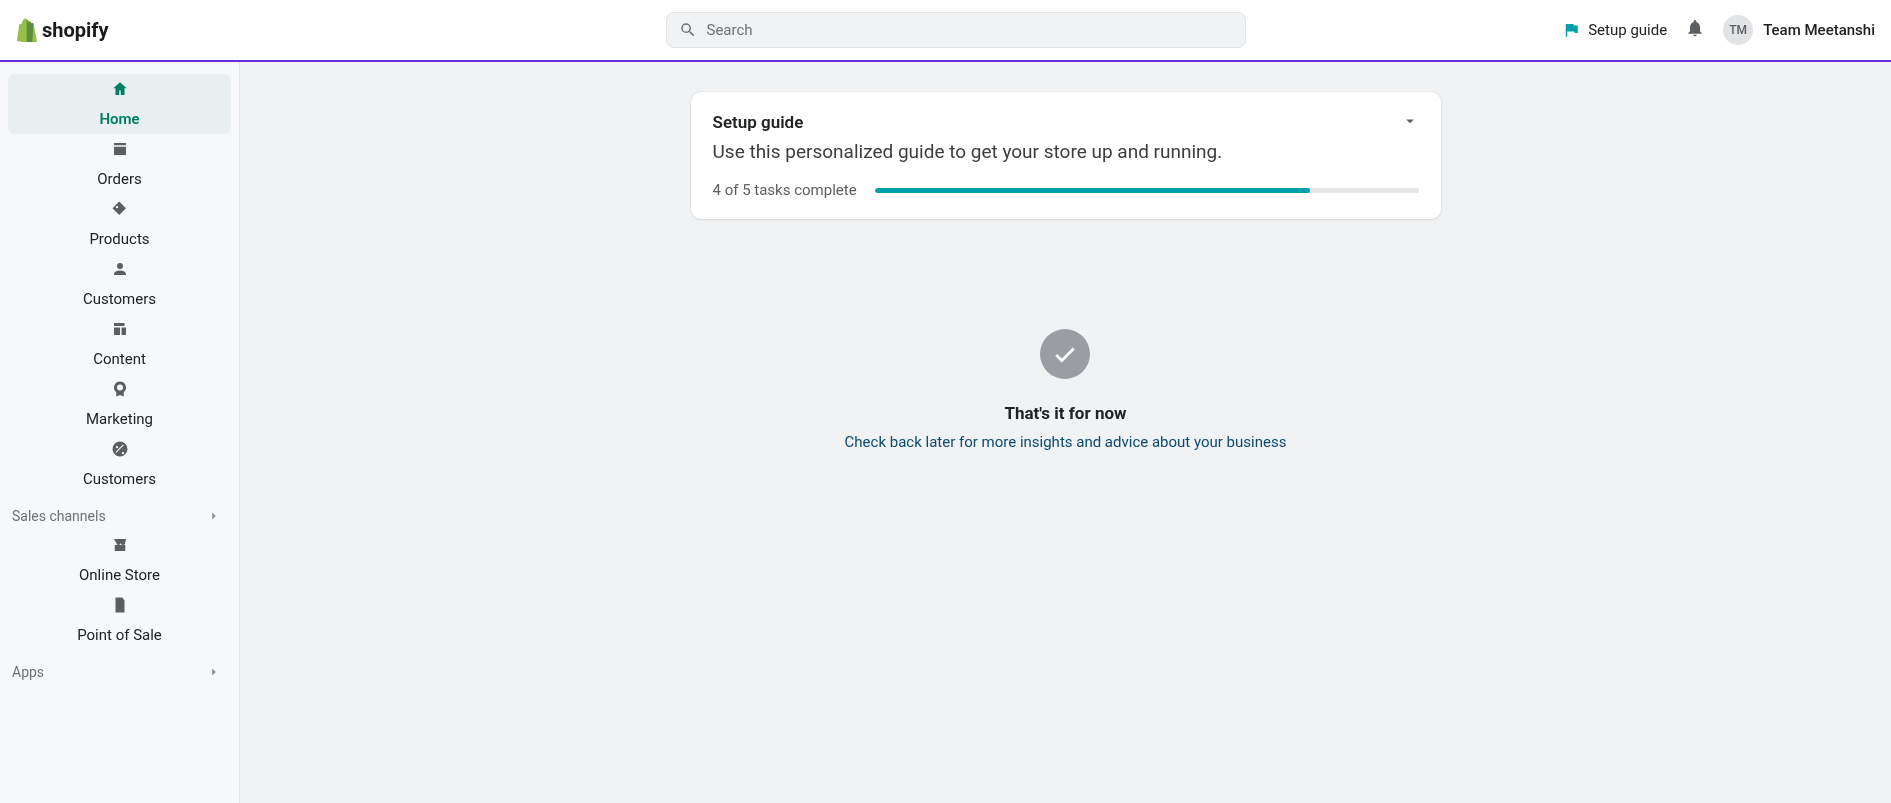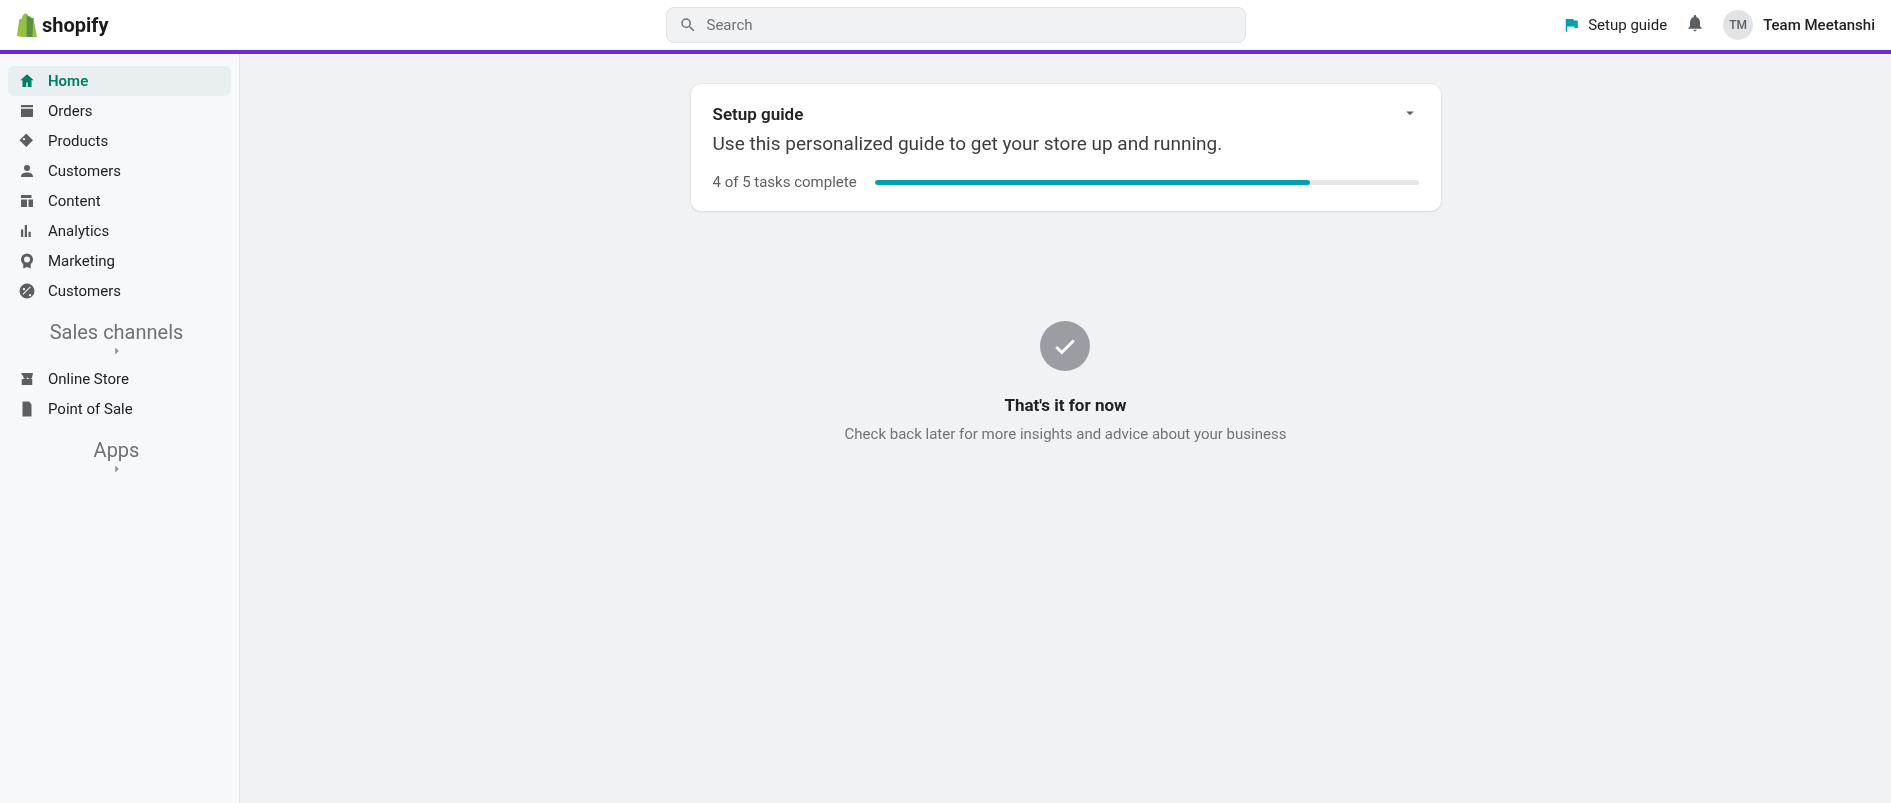--- a/index.html
+++ b/index.html
@@ -1,22 +1,22 @@
 <!DOCTYPE html>
 <html><head>
 <meta charset="utf-8">
 <style>
 * { margin: 0; padding: 0; box-sizing: border-box; font-family: -apple-system, BlinkMacSystemFont, "Segoe UI", Roboto, Helvetica, Arial, sans-serif; }
 html, body { height: 100%; }
 body { background: #f1f2f4; color: #202223; }
 
 .topbar {
-  height: 54px;
+  height: 62px;
   background: #ffffff;
-  border-bottom: 4px solid #6d28d9;
+  border-bottom: 2px solid #6d28d9;
   display: flex;
   align-items: center;
   padding: 0 16px;
   position: relative;
   z-index: 10;
 }
 .logo { display: flex; align-items: center; gap: 4px; font-weight: 700; font-size: 20px; color: #1a1a1a; }
 .logo svg { width: 22px; height: 24px; }
 
 .searchwrap {
@@ -88,33 +88,33 @@
 .navgroup { margin-bottom: 4px; }
 .navitem {
   display: flex;
   align-items: center;
   gap: 12px;
   padding: 6px 10px;
   border-radius: 6px;
   cursor: pointer;
   font-size: 15px;
   color: #202223;
+  flex-direction: column;
 }
 .navitem.active { background: #e9eef1; color: #008060; font-weight: 600; }
 .navitem.active .navicon { fill: #008060; }
 .navicon { width: 18px; height: 18px; fill: #5c5f62; flex-shrink: 0; }
 .navheader {
   display: flex;
   align-items: center;
   justify-content: space-between;
   padding: 10px 10px 6px 4px;
-  font-size: 20px;
+  font-size: 14px;
   color: #6d7175;
   cursor: pointer;
-  flex-direction: column;
 }
 .navheader svg.chev { width: 14px; height: 14px; fill: #8c9196; }
 
 .main {
   flex: 1;
   overflow-y: auto;
   padding: 30px 24px;
   display: flex;
   flex-direction: column;
   align-items: center;
@@ -149,21 +149,21 @@
 }
 .empty-circle {
   width: 50px; height: 50px;
   background: #9a9ea3;
   border-radius: 50%;
   margin: 0 auto 24px auto;
   display: flex; align-items: center; justify-content: center;
 }
 .empty-circle svg { width: 26px; height: 26px; fill: #ffffff; }
 .empty-title { font-size: 17px; font-weight: 700; margin-bottom: 10px; }
-.empty-sub { font-size: 15px; color: #737373; }
+.empty-sub { font-size: 15px; color: #0c4a6e; }
 </style>
 </head>
 <body>
 
 <div class="topbar">
   <div class="logo">
     <svg viewBox="0 0 24 26">
         <path fill="#95BF47" d="M19 5.5l-2.2-.2s-1.5-1.5-1.7-1.6c-.2-.2-.5-.1-.6-.1l-.9.3c-.1-.4-.3-.9-.6-1.4C12.3 1 11.3.5 10.3.5 9.5.5 8.8.9 8.2 1.6 7 3 6.4 5 6.2 6.1l-2 .6c-.6.2-.6.2-.7.8L1 24.9l15.8 3 6.2-1.4L19 5.5z"></path>
         <path fill="#5E8E3E" d="M14.5 3.6c-.2-.2-.5-.1-.6-.1l-.9.3c-.1-.4-.3-.9-.6-1.4-.2-.4-.5-.7-.8-1v26.5l6.2-1.4L19 5.5l-2.2-.2s-1.5-1.5-2.3-1.7z"></path>
       </svg>
@@ -226,26 +226,20 @@
           <span>Customers</span>
         </div>
         <div class="navitem">
           <svg viewBox="0 0 24 24" class="navicon">
             <path d="M4 4h14v4H4zM4 10h8v10H4zM14 10h6v10h-6z"></path>
           </svg>
           <span>Content</span>
         </div>
         <div class="navitem">
           <svg viewBox="0 0 24 24" class="navicon">
-            <path d="M4 20V10h3v10zm5 0V4h3v16zm5 0v-7h3v7z"></path>
-          </svg>
-          <span>Analytics</span>
-        </div>
-        <div class="navitem">
-          <svg viewBox="0 0 24 24" class="navicon">
             <path d="M12 2a8 8 0 00-5 14.2V22l5-2 5 2v-5.8A8 8 0 0012 2zm0 4a4 4 0 110 8 4 4 0 010-8z"></path>
           </svg>
           <span>Marketing</span>
         </div>
         <div class="navitem">
           <svg viewBox="0 0 24 24" class="navicon">
             <path d="M12 2a10 10 0 100 20 10 10 0 000-20zM8 8a1.5 1.5 0 110 3 1.5 1.5 0 010-3zm8 8a1.5 1.5 0 110 3 1.5 1.5 0 010-3zm1-9L7 17l-1-1L16 6z"></path>
           </svg>
           <span>Customers</span>
         </div>

